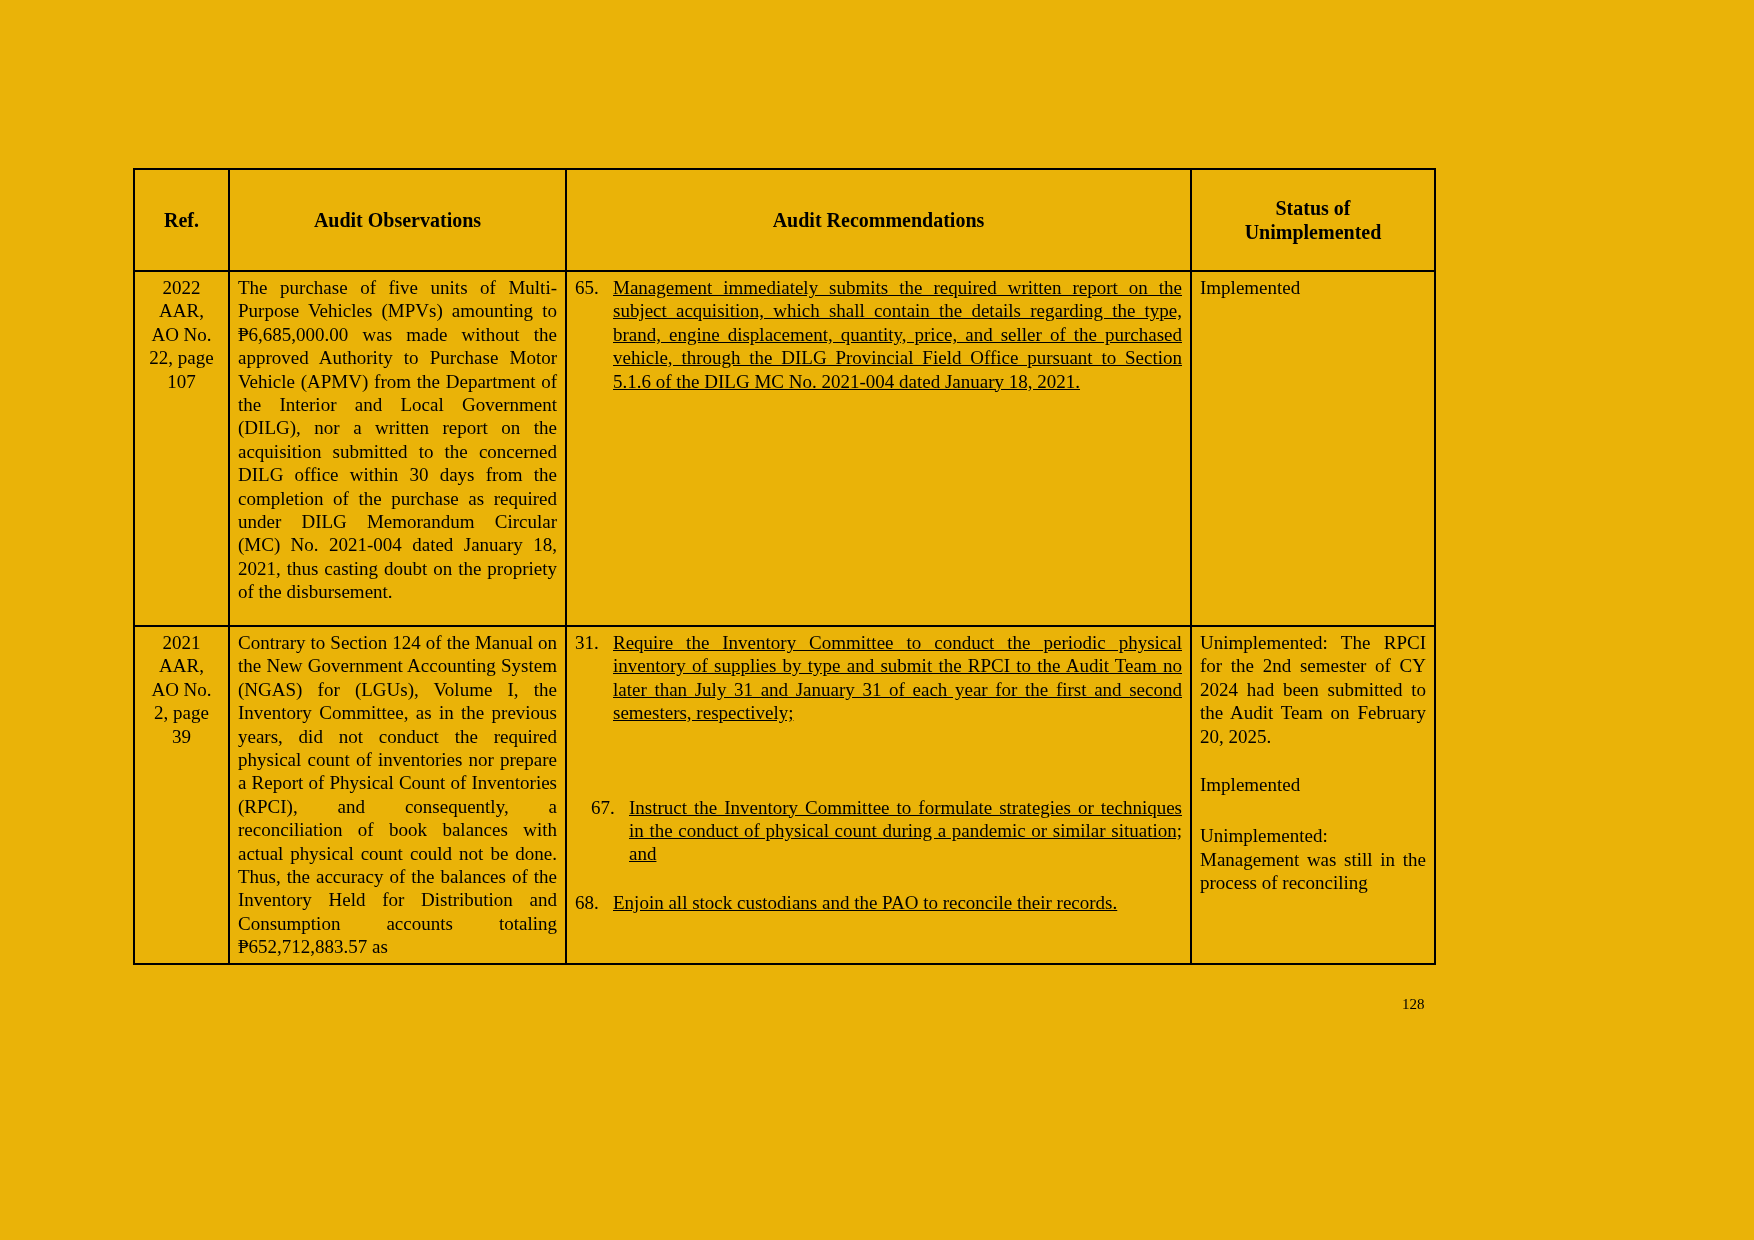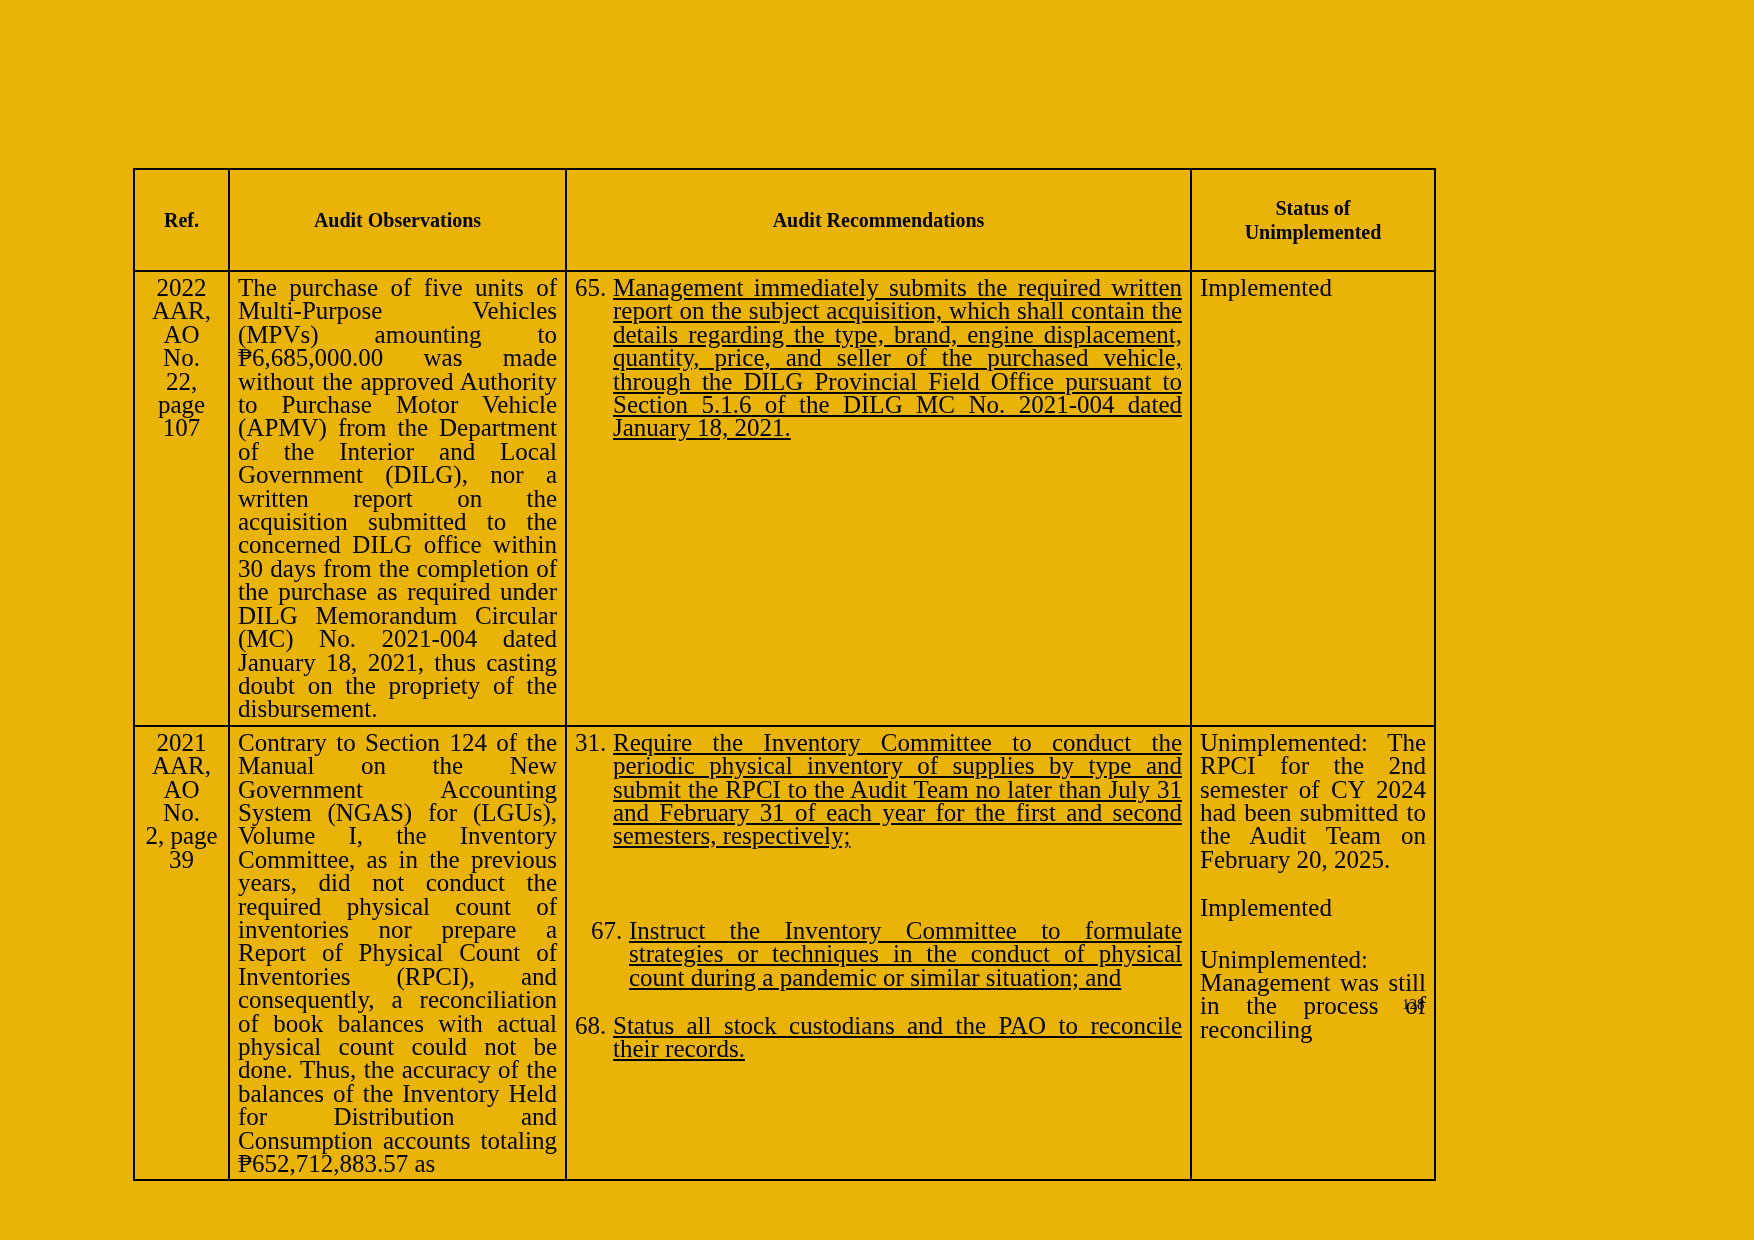--- a/index.html
+++ b/index.html
@@ -21,21 +21,21 @@
     table-layout: fixed;
   }
   .audit-table col.c-ref    { width: 95px;  }
   .audit-table col.c-obs    { width: 337px; }
   .audit-table col.c-rec    { width: 625px; }
   .audit-table col.c-status { width: 244px; }
   .audit-table th, .audit-table td {
     border: 2px solid #000000;
     vertical-align: top;
     padding: 4px 8px;
-    font-size: 25px;
+    font-size: 19px;
     line-height: 23.4px;
     overflow: hidden;
   }
   .audit-table th {
     font-size: 20px;
     line-height: 24px;
     font-weight: bold;
     text-align: center;
     vertical-align: middle;
     padding: 4px 14px;
@@ -115,29 +115,29 @@
 AAR,
 AO No.
 2, page
 39</td>
       <td>
         <div class="obs-text">Contrary to Section 124 of the Manual on the New Government Accounting System (NGAS) for (LGUs), Volume I, the Inventory Committee, as in the previous years, did not conduct the required physical count of inventories nor prepare a Report of Physical Count of Inventories (RPCI), and consequently, a reconciliation of book balances with actual physical count could not be done. Thus, the accuracy of the balances of the Inventory Held for Distribution and Consumption accounts totaling ₱652,712,883.57 as</div>
       </td>
       <td>
         <div class="rec">
           <span class="rec-num">31.</span>
-          <span>Require the Inventory Committee to conduct the periodic physical inventory of supplies by type and submit the RPCI to the Audit Team no later than July 31 and February 31 of each year for the first and second semesters, respectively;</span>
+          <span>Require the Inventory Committee to conduct the periodic physical inventory of supplies by type and submit the RPCI to the Audit Team no later than July 31 and January 31 of each year for the first and second semesters, respectively;</span>
         </div>
         <div class="rec mt-71">
           <span class="rec-num">67.</span>
           <span>Instruct the Inventory Committee to formulate strategies or techniques in the conduct of physical count during a pandemic or similar situation; and</span>
         </div>
         <div class="rec mt-25">
           <span class="rec-num">68.</span>
-          <span>Status all stock custodians and the PAO to reconcile their records.</span>
+          <span>Enjoin all stock custodians and the PAO to reconcile their records.</span>
         </div>
       </td>
       <td>
         <div class="status-p">Unimplemented: The RPCI for the 2nd semester of CY 2024 had been submitted to the Audit Team on February 20, 2025.</div>
         <div class="status-p mt-25">Implemented</div>
         <div class="status-p mt-72">Unimplemented:
 Management was still in the process of reconciling</div>
       </td>
     </tr>
   </tbody>

